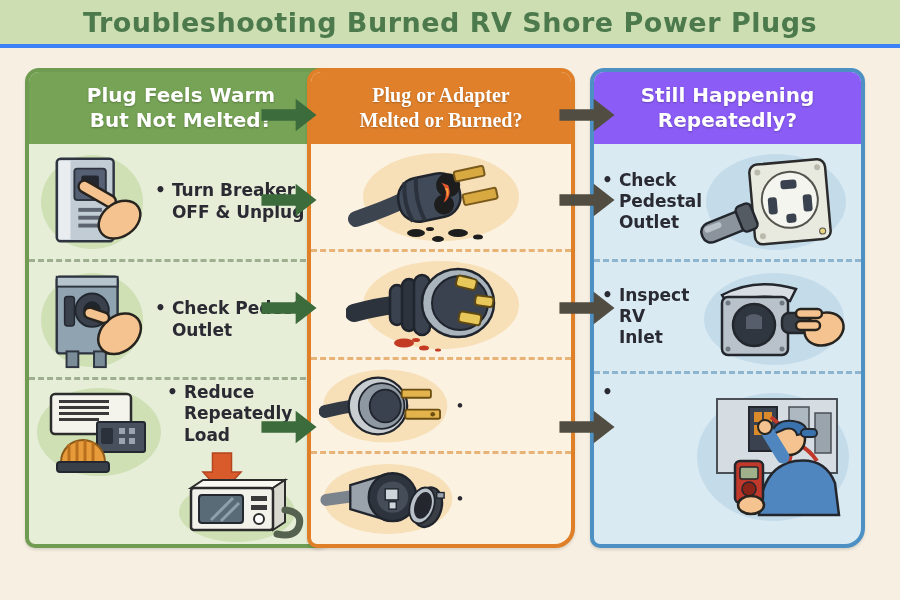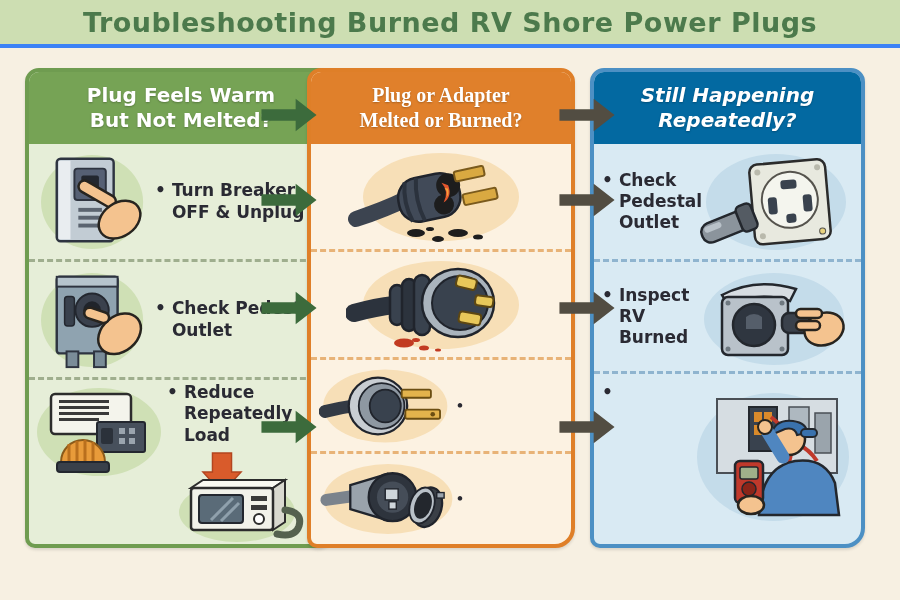--- a/index.html
+++ b/index.html
@@ -16,21 +16,21 @@
     border:4px solid;box-sizing:border-box;overflow:hidden;box-shadow:0 2px 3px rgba(0,0,0,.12);}
   .col-green{left:25px;width:312px;border-color:#6f9c50;background:#e6eed8;}
   .col-orange{left:307px;width:268px;border-color:#df7f28;background:#fcf2e2;font-family:Liberation Serif, serif;}
   .col-blue{left:590px;width:275px;border-color:#4c90c4;background:#d9eaf3;}
 
   .col-header{height:72px;display:flex;align-items:center;justify-content:center;text-align:center;
     color:#fff;font-weight:bold;font-size:20px;line-height:1.25;white-space:pre-line;
     text-shadow:0 1px 2px rgba(0,0,0,.25);}
   .col-green .col-header{background:#76a355;}
   .col-orange .col-header{background:#e0802b;}
-  .col-blue .col-header{background:#0369a1;font-style:italic;}
+  .col-blue .col-header{background:#8b5cf6;}
 
   .item{position:relative;display:flex;align-items:center;padding:4px 8px;box-sizing:border-box;}
   .item.dashed{border-bottom:3px dashed;}
   .col-green .item.dashed{border-color:#9fae8e;}
   .col-orange .item.dashed{border-color:#e8b377;}
   .col-blue .item.dashed{border-color:#8fb4cf;}
 
   .label{font-weight:bold;color:#2a2a33;font-size:17px;line-height:1.25;display:flex;gap:6px;}
   .label .bullet{flex:0 0 auto;}
   .illus{flex:0 0 auto;}
@@ -294,21 +294,21 @@
           <rect x="4" y="66" width="50" height="20" rx="9" fill="#8b949c" stroke="#23272d" stroke-width="2.5"></rect>
           <rect x="44" y="62" width="16" height="27" rx="5" fill="#545b63" stroke="#23272d" stroke-width="2.5"></rect>
           <rect x="8" y="69" width="18" height="6" rx="3" fill="#b9c2c9"></rect>
         </g>
       </svg>
     </div>
 
     <div class="item row2 dashed">
       <div class="label">
         <span class="bullet">•</span>
-        <span>Inspect RV Burned</span>
+        <span>Inspect RV Inlet</span>
       </div>
       <svg class="illus" width="152" height="104" viewBox="0 0 152 104">
         <ellipse cx="78" cy="54" rx="70" ry="46" fill="#c4dcea"></ellipse>
         <path d="M26 30 q34 -18 74 -6 l-6 12 q-30 -10 -62 4 z" fill="#d7dde2" stroke="#23272d" stroke-width="2.5"></path>
         <rect x="26" y="32" width="66" height="58" rx="6" fill="#b9c2ca" stroke="#23272d" stroke-width="2.5"></rect>
         <circle cx="32" cy="38" r="2.5" fill="#6e7880"></circle>
           <circle cx="86" cy="38" r="2.5" fill="#6e7880"></circle>
         <circle cx="32" cy="84" r="2.5" fill="#6e7880"></circle>
           <circle cx="86" cy="84" r="2.5" fill="#6e7880"></circle>
         <circle cx="58" cy="60" r="21" fill="#2f3640" stroke="#23272d" stroke-width="2.5"></circle>

